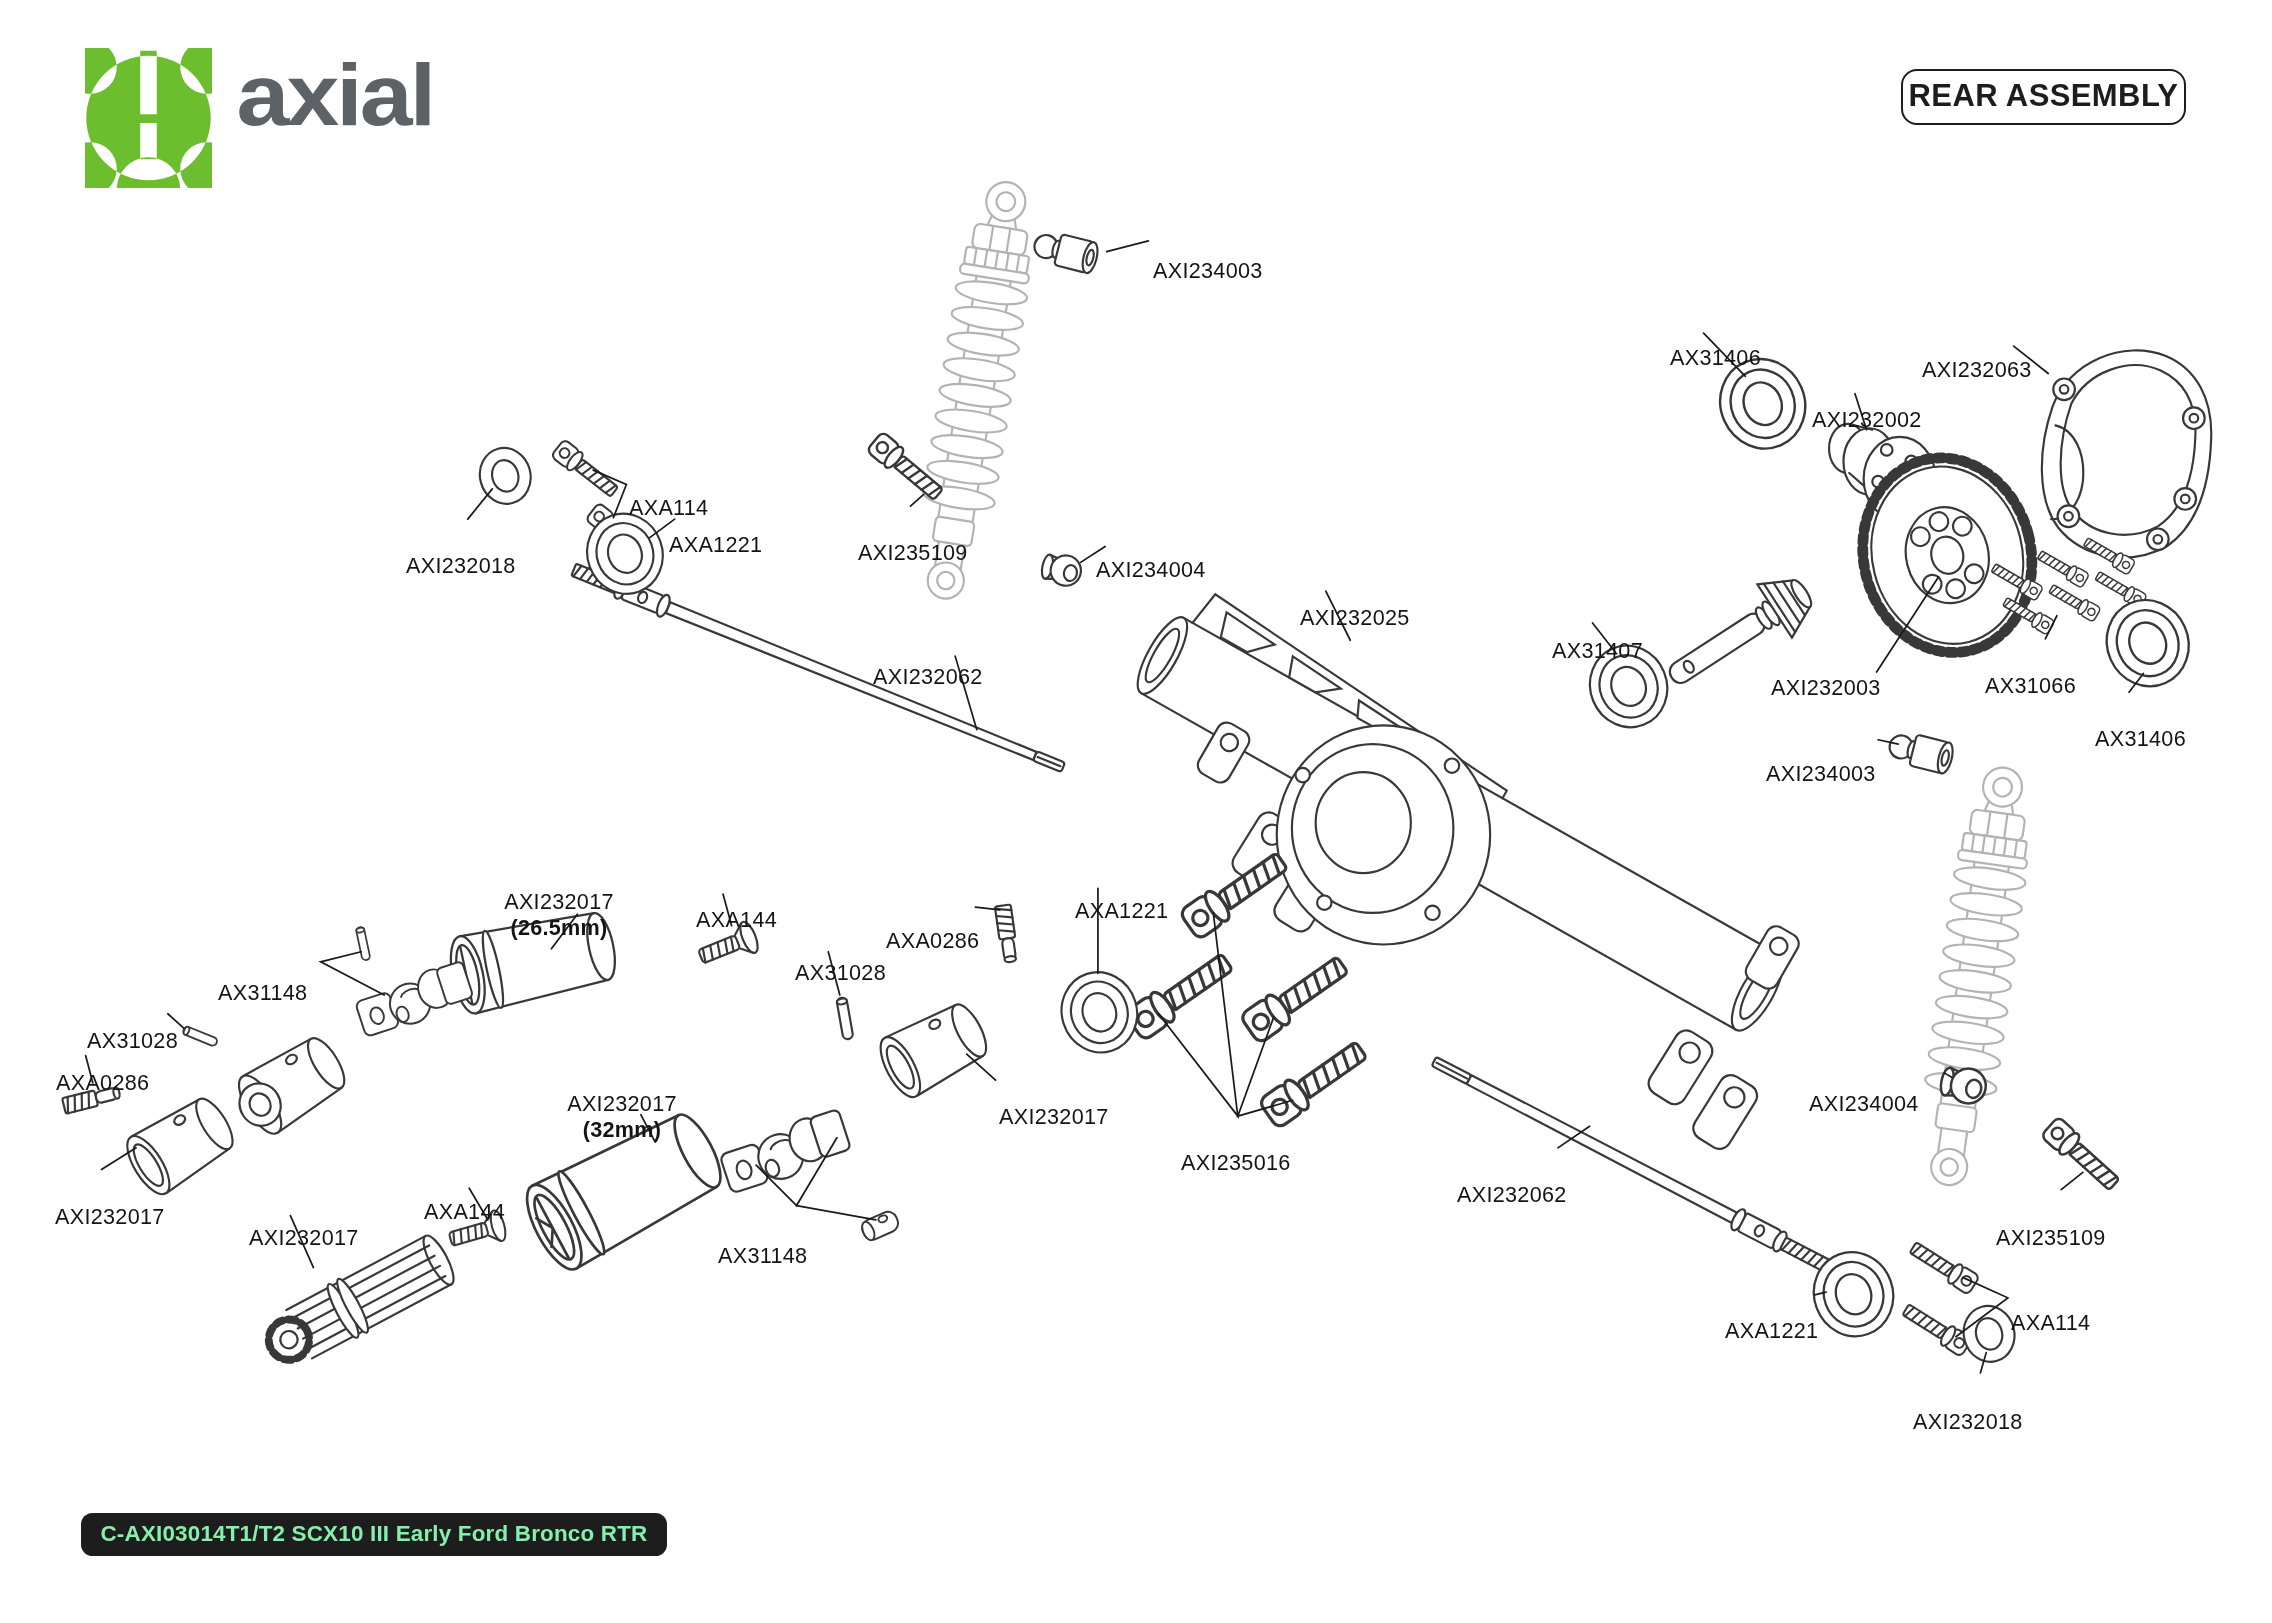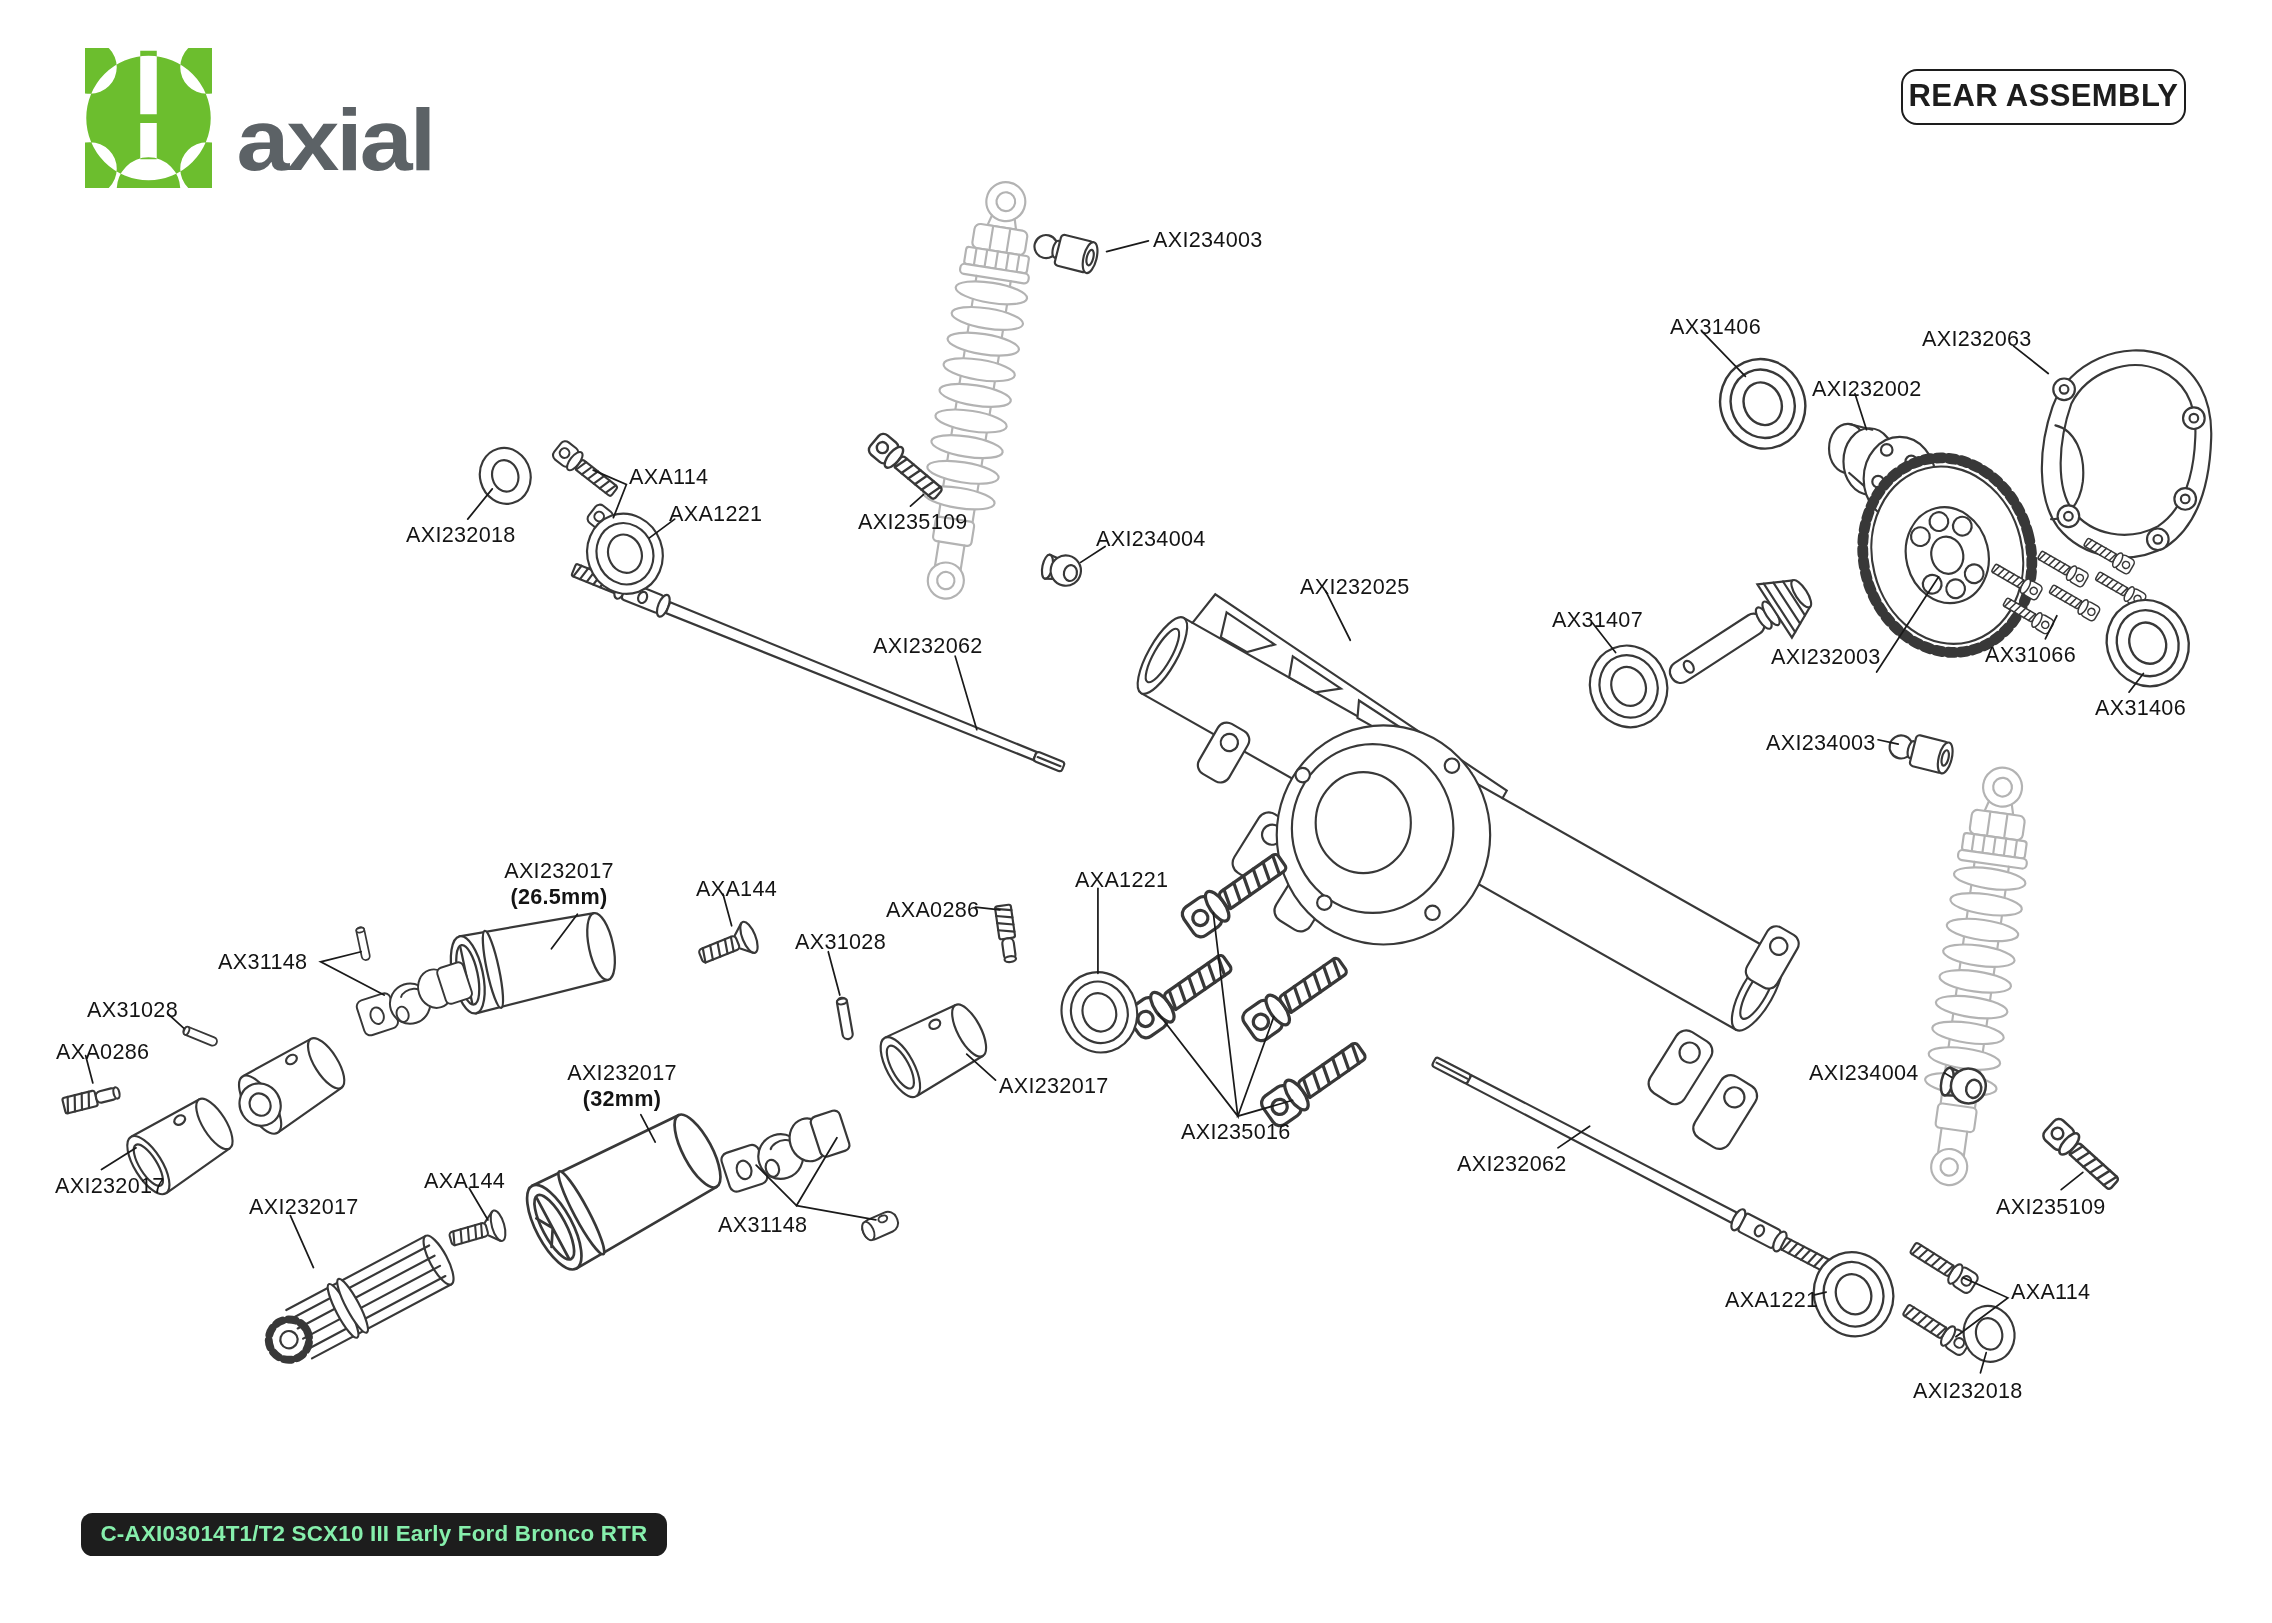--- a/index.html
+++ b/index.html
@@ -1,23 +1,23 @@
 <!DOCTYPE html>
 <html style="font-size:11.5px"><head>
 <meta charset="utf-8">
 <style>
   html,body{margin:0;padding:0;background:#ffffff;}
   #stage{position:relative;width:2273px;height:1623px;background:#ffffff;overflow:hidden;
          font-family:"Liberation Sans",sans-serif;}
   svg.art{position:absolute;left:0;top:0;width:2273px;height:1623px;}
   .lbl{position:absolute;font-size:21.6px;line-height:26px;color:#141414;white-space:nowrap;
-       letter-spacing:0.3px;}
+       letter-spacing:0.3px;margin-top:31px;}
   .lbl.center{text-align:center;white-space:normal;}
   .lbl .sub{display:block;font-weight:bold;}
-  .logo{position:absolute;left:85px;top:48px;display:flex;align-items:flex-end;gap:24.5px;}
+  .logo{position:absolute;left:85px;top:48px;display:flex;align-items:flex-start;gap:24.5px;}
   .logo-text{font-size:95px;font-weight:bold;letter-spacing:-2.9px;line-height:1;
              transform:scaleY(.92);}
   .badge{position:absolute;left:1901px;top:69px;width:281px;border:2.9px solid #1d1d1d;
          border-radius:16px;background:#fff;color:#1d1d1d;font-weight:bold;font-size:31px;
          text-align:center;padding:7.2px 0 8.7px 0;letter-spacing:0.4px;}
   .footer-pill{position:absolute;left:81px;top:1513px;background:#1d1d1d;color:#86efac;
          font-weight:bold;font-size:22.4px;padding:8px 19.5px 9.4px 19.5px;border-radius:11.5px;
          letter-spacing:0.2px;}
 </style>
 </head>

